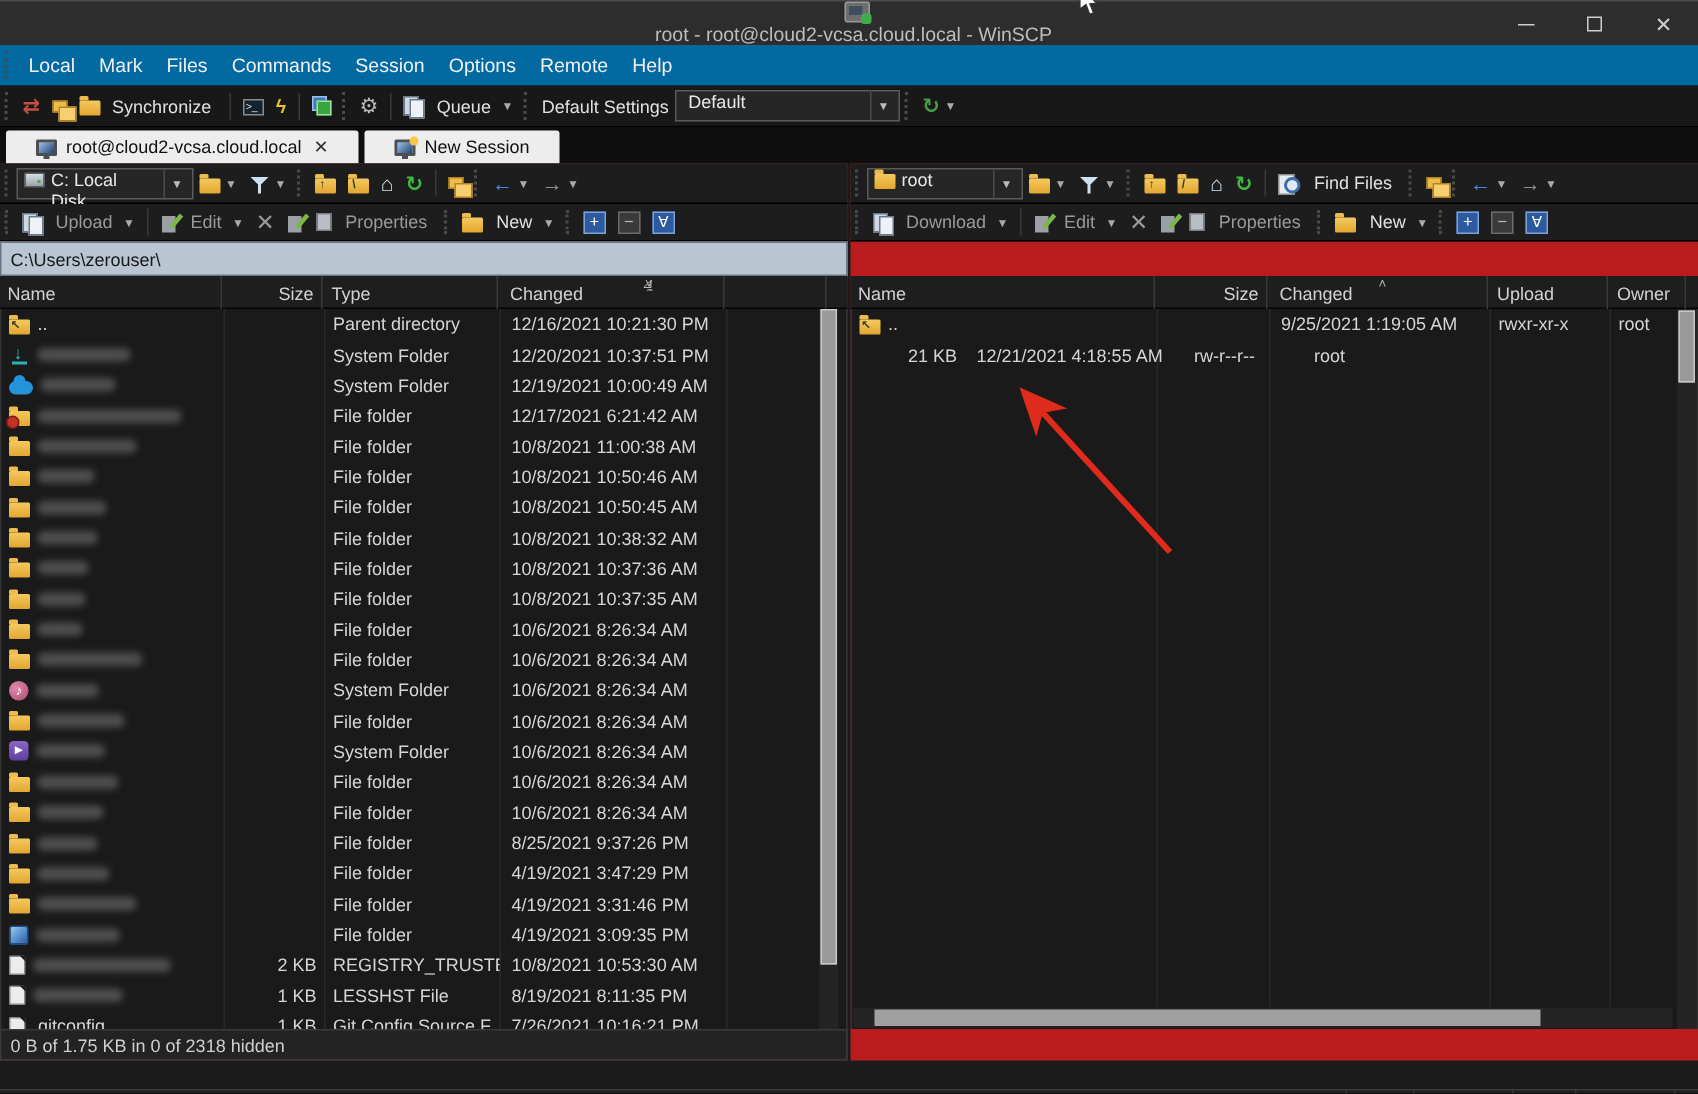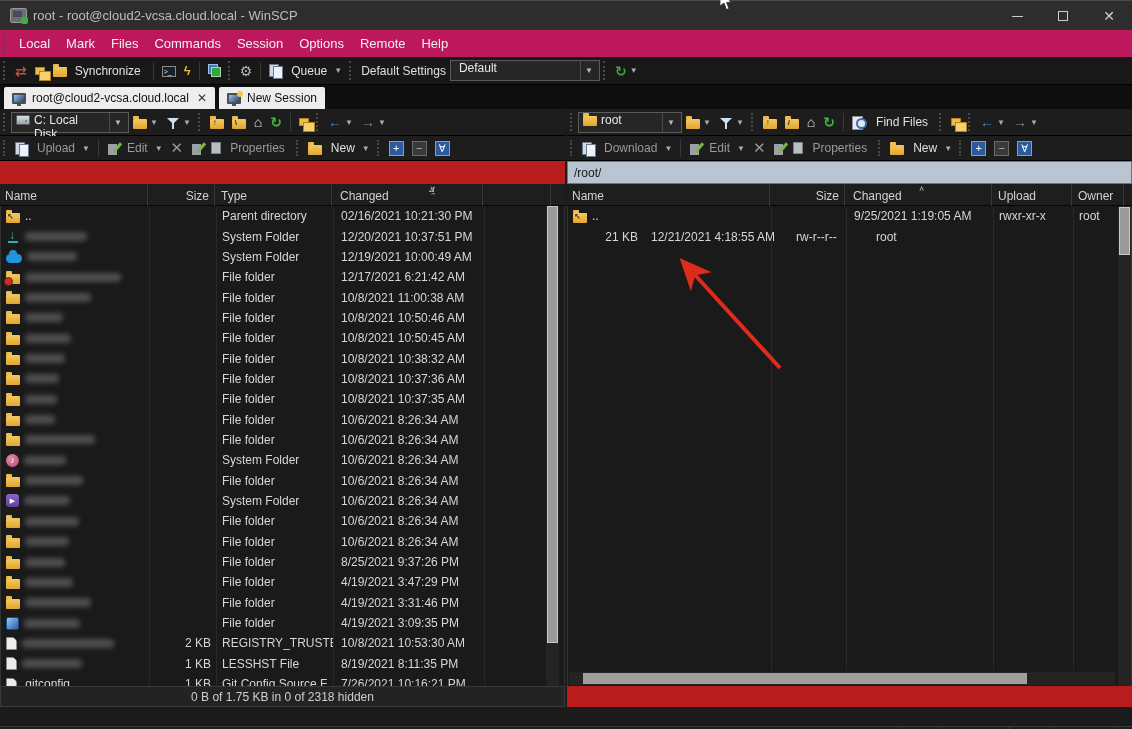--- a/index.html
+++ b/index.html
@@ -1,35 +1,35 @@
 <!DOCTYPE html>
 <html><head>
 <meta charset="utf-8">
 <style>
   * { margin:0; padding:0; box-sizing:border-box; }
   html,body { background:#101010; }
   body { font-family:"Liberation Sans","DejaVu Sans",sans-serif; }
   #app { position:relative; width:1132px; height:729px; background:#1b1b1b; overflow:hidden; color:#d6d6d6; font-size:12px; }
 
   
-  .titlebar { position:absolute; left:0; top:0; width:1132px; height:30px; background:#2d2d2d; border-top:1px solid #4a4a4a; display:flex; align-items:center; }
+  .titlebar { position:absolute; left:0; top:0; width:1132px; height:30px; background:#2d2d2d; border-top:1px solid #4a4a4a; display:flex; align-items:center;flex-direction:column; }
   .apptitle { color:#bdbdbd; font-size:13px; margin-left:6px; }
   .appicon { width:17px; height:15px; margin-left:10px; position:relative; background:#6e6e6e; border:1px solid #9a9a9a; border-radius:2px; }
   .appicon::before { content:''; position:absolute; left:2px; top:2px; width:9px; height:6px; background:#3e4e5e; }
   .appicon::after { content:''; position:absolute; right:-2px; bottom:-2px; width:7px; height:7px; background:#3fae4a; border-radius:2px; }
   .wincontrols { position:absolute; right:0; top:0; height:30px; display:flex; }
   .winbtn { width:46px; height:30px; display:flex; align-items:center; justify-content:center; color:#cfcfcf; font-size:14px; }
   .winbtn .box { width:10px; height:10px; border:1px solid #cfcfcf; }
   .winbtn .min { width:11px; height:1px; background:#cfcfcf; }
 
   
   .cursor { position:absolute; left:718px; top:-9px; width:14px; height:21px; z-index:99; }
 
   
-  .menubar { position:absolute; left:0; top:30px; width:1132px; height:27px; background:#be185d; display:flex; align-items:center;text-align:right; }
+  .menubar { position:absolute; left:0; top:30px; width:1132px; height:27px; background:#0369a1; display:flex; align-items:center;text-align:right; }
   .grip { width:4px; height:70%; border-left:2px dotted #4a4a4a; margin:0 4px 0 3px; }
   .menuitem { color:#f0f0f0; font-size:13px; padding:0 8px; height:100%; display:flex; align-items:center; }
 
   
   .toolbar { position:absolute; left:0; top:57px; width:1132px; height:28px; background:#181818; border-bottom:1px solid #000; display:flex; align-items:center; }
   .tbtn { display:flex; align-items:center; justify-content:center; height:24px; padding:0 4px; color:#e0e0e0; }
   .tlabel { color:#e0e0e0; font-size:12px; padding:0 4px; }
   .ddarrow { color:#aaa; font-size:8px; margin-left:3px; }
   .sep { width:1px; height:18px; background:#3a3a3a; margin:0 4px; }
 
@@ -66,21 +66,21 @@
   .i-find::after { content:''; position:absolute; right:0; bottom:0; width:7px; height:7px; border:2px solid #3e6ea8; border-radius:50%; background:#dfe9f4; }
   .i-drive { width:14px; height:10px; background:linear-gradient(#d8dde2,#9aa2aa); border:1px solid #5a5f64; border-radius:1px; margin-top:2px; }
   .i-drive::after { content:''; position:absolute; right:2px; bottom:2px; width:2px; height:2px; background:#3fae4a; }
   .i-plusbox { width:15px; height:15px; background:#2d5a9e; border:1px solid #7aa2d8; color:#fff; font-size:11px; line-height:13px; text-align:center; }
   .i-minusbox { width:15px; height:15px; background:#3a3a3a; border:1px solid #6a6a6a; color:#bbb; font-size:11px; line-height:13px; text-align:center; }
   .i-selbox { width:15px; height:15px; background:#2d5a9e; border:1px solid #7aa2d8; color:#fff; font-size:10px; line-height:13px; text-align:center; }
   .upov { position:absolute; font-size:8px; color:#2a3a2a; left:3px; top:-1px; font-weight:bold; }
 
   
   .tabbar { position:absolute; left:0; top:85px; width:1132px; height:24px; background:#0e0e0e; display:flex; align-items:flex-end; }
-  .tab { background:#ededed; color:#111; height:22px; display:flex; align-items:center; padding:0 8px; margin-left:4px; border-radius:2px 2px 0 0; font-size:12px; }
+  .tab { background:#ededed; color:#111; height:22px; display:flex; align-items:center; padding:0 20px; margin-left:4px; border-radius:2px 2px 0 0; font-size:12px; }
   .tabx { margin-left:8px; color:#333; font-size:12px; }
   .i-mon { width:14px; height:11px; border:2px solid #4a4f54; border-radius:1px; background:linear-gradient(135deg,#9cc4ea,#23406e); margin-right:6px; position:relative; }
   .i-mon::after { content:''; position:absolute; left:3px; bottom:-4px; width:4px; height:2px; background:#4a4f54; }
   .i-mon.new::before { content:''; position:absolute; right:-4px; top:-4px; width:6px; height:6px; background:#f2c94c; border-radius:50%; }
 
   
   .panel { position:absolute; top:109px; width:565px; height:598px; background:#b91c1c; }
   .panel.left { left:0; }
   .panel.right { left:567px; }
   .ptool1 { position:absolute; left:0; top:0; width:100%; height:27px; background:#1d1d1d; display:flex; align-items:center; border-bottom:1px solid #000; }
@@ -110,21 +110,21 @@
   .c-rsize { width:75px; justify-content:flex-end; padding-right:5px; }
   .c-rchg { width:147px; padding-left:8px; }
   .c-rrights { width:80px; padding-left:6px; }
   .c-rowner { width:52px; padding-left:6px; }
 
   .vscroll { position:absolute; top:0; width:13px; height:480px; background:#242424; }
   .vthumb { position:absolute; left:1px; width:11px; background:#9a9a9a; border:1px solid #c8c8c8; }
   .hscroll { position:absolute; left:1px; bottom:1px; height:13px; background:#242424; }
   .hthumb { position:absolute; top:1px; height:11px; background:#9f9f9f; }
 
-  .pstatus { position:absolute; left:0; top:577px; width:100%; height:21px; background:#232323; border:1px solid #3a3a3a; display:flex; align-items:center; justify-content:center; padding:0 6px; color:#cfcfcf; }
+  .pstatus { position:absolute; left:0; top:577px; width:100%; height:21px; background:#232323; border:1px solid #3a3a3a; display:flex; align-items:center; justify-content:flex-start; padding:0 6px; color:#cfcfcf; }
 
   
   .ic-folder-up { width:14px; height:10px; background:linear-gradient(#f4c95e,#e2a630); border-radius:1px; margin-top:3px; position:relative; }
   .ic-folder-up::before { content:''; position:absolute; top:-3px; left:0; width:6px; height:3px; background:#eebc4a; border-radius:1px 1px 0 0; }
   .ic-folder-up::after { content:'\2196'; position:absolute; left:1px; top:-1px; font-size:8px; color:#2d3a2d; font-weight:bold; }
   .ic-folder { width:14px; height:10px; background:linear-gradient(#f4c95e,#e2a630); border-radius:1px; margin-top:3px; position:relative; }
   .ic-folder::before { content:''; position:absolute; top:-3px; left:0; width:6px; height:3px; background:#eebc4a; border-radius:1px 1px 0 0; }
   .ic-folder-badge { width:14px; height:10px; background:linear-gradient(#f4c95e,#e2a630); border-radius:1px; margin-top:3px; position:relative; }
   .ic-folder-badge::before { content:''; position:absolute; top:-3px; left:0; width:6px; height:3px; background:#eebc4a; border-radius:1px 1px 0 0; }
   .ic-folder-badge::after { content:''; position:absolute; left:-2px; bottom:-2px; width:7px; height:7px; background:#c43226; border-radius:50%; border:1px solid #7e1a12; }
@@ -331,20 +331,21 @@
       <span class="tbtn">
           <span class="i i-plusbox">+</span>
         </span>
       <span class="tbtn">
           <span class="i i-minusbox">−</span>
         </span>
       <span class="tbtn">
           <span class="i i-selbox">∀</span>
         </span>
     </div>
+    <div class="pathbar">C:\Users\zerouser\</div>
     <div class="fheader">
       <span class="hcell" style="left:0;width:148px">Name</span>
       <span class="hcell" style="left:148px;width:67px;justify-content:flex-end;padding-right:5px">Size</span>
       <span class="hcell" style="left:215px;width:117px;padding-left:6px">Type</span>
       <span class="hcell" style="left:332px;width:151px;padding-left:8px">Changed</span>
       <span class="hcell" style="left:483px;width:68px"></span>
       <span class="hsort" style="left:428px">⊿̼</span>
       <span class="hsort" style="left:430px">˅</span>
     </div>
     <div class="flist">
@@ -353,21 +354,21 @@
       <div class="gline" style="left:332px"></div>
       <div class="gline" style="left:483px"></div>
       <div id="left-rows">
           <div class="frow">
             <span class="cell c-lname">
               <span class="fic ic-folder-up"></span>
               <span class="nm">..</span>
             </span>
             <span class="cell c-lsize"></span>
             <span class="cell c-ltype">Parent directory</span>
-            <span class="cell c-lchg">02/16/2021 10:21:30 PM</span>
+            <span class="cell c-lchg">12/16/2021 10:21:30 PM</span>
           </div>
           <div class="frow">
             <span class="cell c-lname">
               <span class="fic ic-downloads"></span>
               <span class="blob" style="width: 62px;"></span>
             </span>
             <span class="cell c-lsize"></span>
             <span class="cell c-ltype">System Folder</span>
             <span class="cell c-lchg">12/20/2021 10:37:51 PM</span>
           </div>
@@ -665,21 +666,20 @@
       <span class="tbtn">
           <span class="i i-plusbox">+</span>
         </span>
       <span class="tbtn">
           <span class="i i-minusbox">−</span>
         </span>
       <span class="tbtn">
           <span class="i i-selbox">∀</span>
         </span>
     </div>
-    <div class="pathbar">/root/</div>
     <div class="fheader">
       <span class="hcell" style="left:0;width:203px">Name</span>
       <span class="hcell" style="left:203px;width:75px;justify-content:flex-end;padding-right:5px">Size</span>
       <span class="hcell" style="left:278px;width:147px;padding-left:8px">Changed</span>
       <span class="hcell" style="left:425px;width:80px;padding-left:6px">Upload</span>
       <span class="hcell" style="left:505px;width:52px;padding-left:6px">Owner</span>
       <span class="hsort" style="left:352px">˄</span>
     </div>
     <div class="flist">
       <div class="gline" style="left:203px;height:465px"></div>

